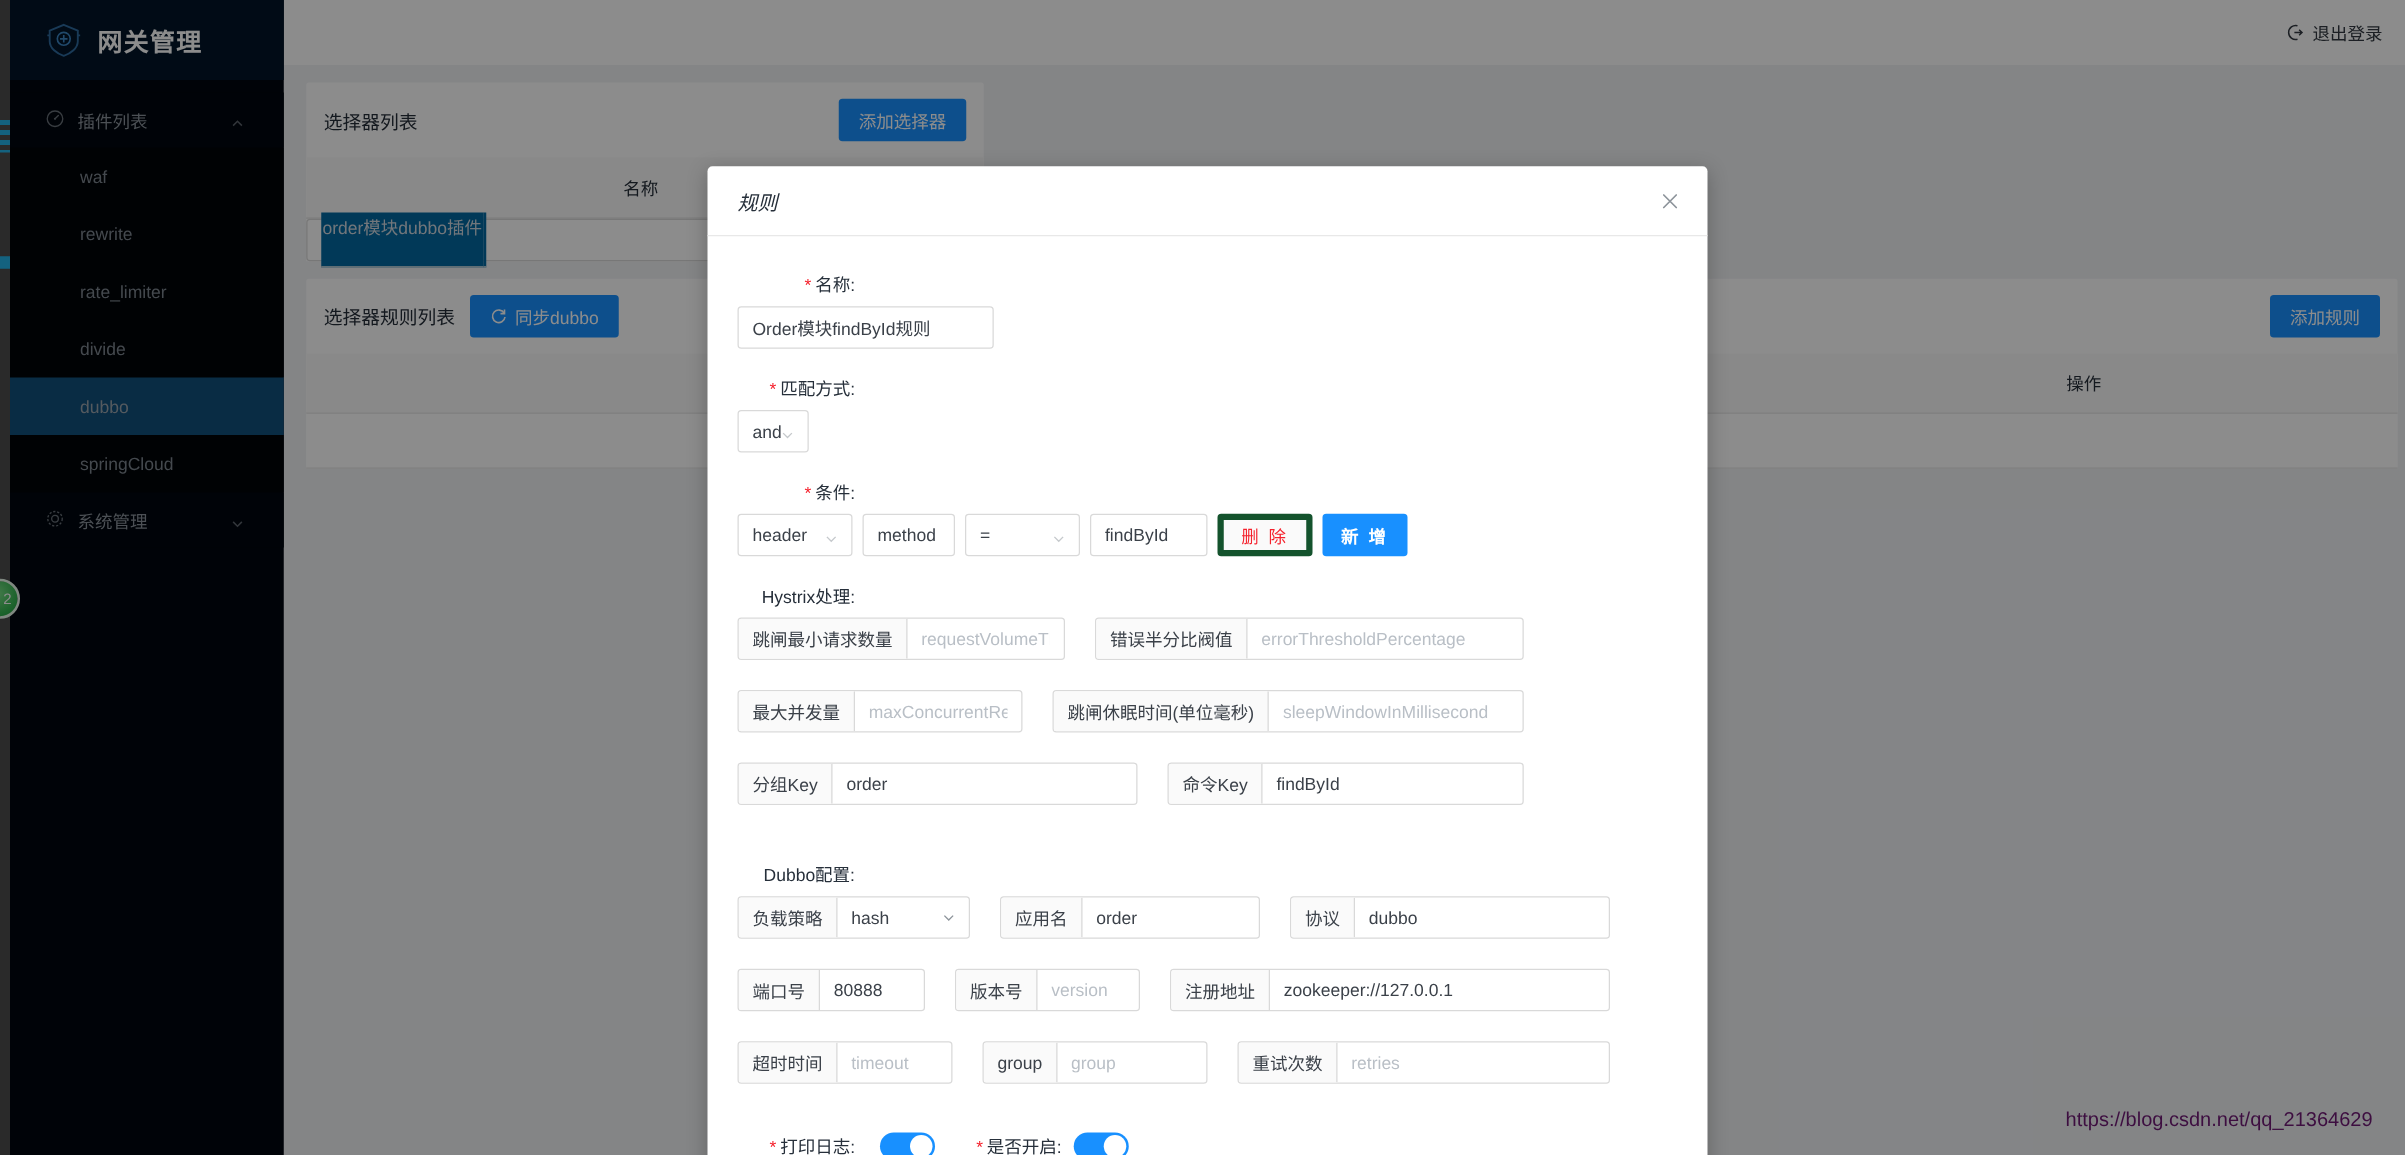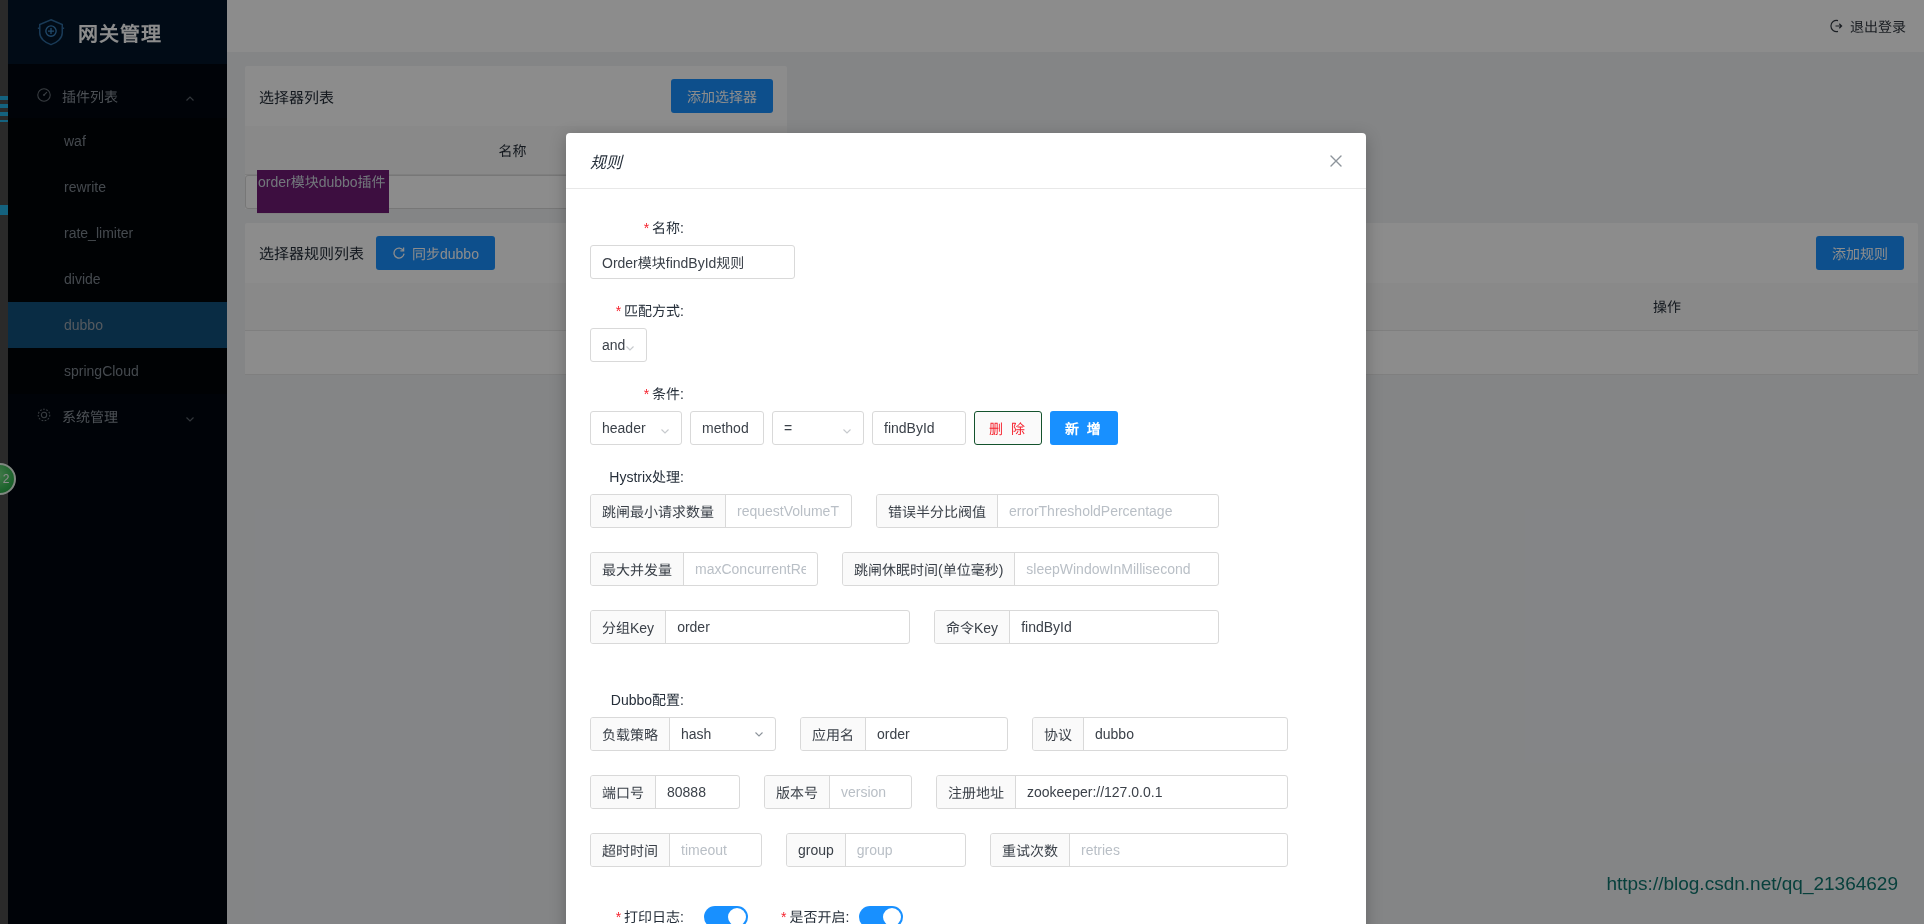--- a/index.html
+++ b/index.html
@@ -135,25 +135,25 @@
     background: #fafafa;
     color: #262f3a; font-weight: normal; font-size: 14px;
     text-align: center;
     border-bottom: 1px solid #e8e8e8;
   }
   .tbl td {
     height: 44px; text-align: center; font-size: 14px;
     color: #262f3a;
     border-bottom: 1px solid #e8e8e8;
   }
-  .tbl tr.sel td { background: #701a75; color: #cfd8e0; }
+  .tbl tr.sel td { background: #0369a1; color: #cfd8e0; }
 
   .watermark {
-    position: absolute; right: 26px; bottom: 29px;
-    color: #0f766e; font-size: 19px;
+    position: absolute; right: 26px; bottom: 18px;
+    color: #701a75; font-size: 16px;
     z-index: 3;
   }
 
   
   .dim {
     position: absolute; inset: 0;
     background: rgba(0,0,0,0.45);
     z-index: 20;
   }
 
@@ -240,21 +240,21 @@
   .sel .chev { width: 10px; height: 10px; opacity: .5; flex: none; }
 
   
   .cond { display: flex; gap: 8px; align-items: center; }
   .cond .sel-sm { width: 92px; }
   .cond .in-sm { width: 74px; }
   .cond .sel-md { width: 92px; }
   .cond .in-md { width: 94px; }
   .btn-del {
     height: 34px; padding: 0 14px;
-    border: 1px solid #14532d; border-radius: 3px;
+    border: 5px solid #14532d; border-radius: 3px;
     background: #fafafa; color: #f5222d;
     font-size: 14px; cursor: pointer; font-family: inherit;
     letter-spacing: 2px;
   }
   .btn-add {
     height: 34px; padding: 0 15px;
     border: none; border-radius: 3px;
     background: #1890ff; color: #fff;
     font-size: 14px; cursor: pointer; font-family: inherit;
     letter-spacing: 2px; font-weight: bold;

